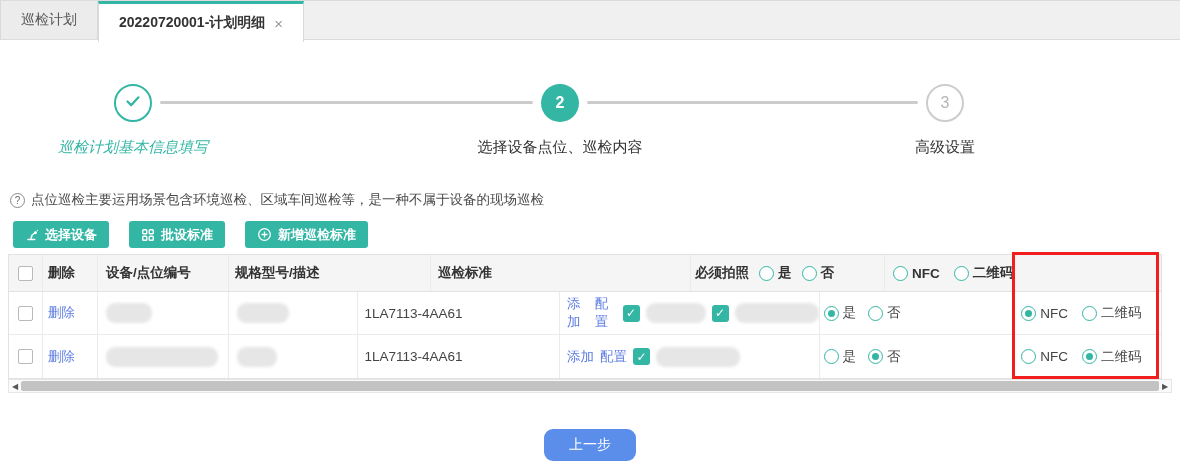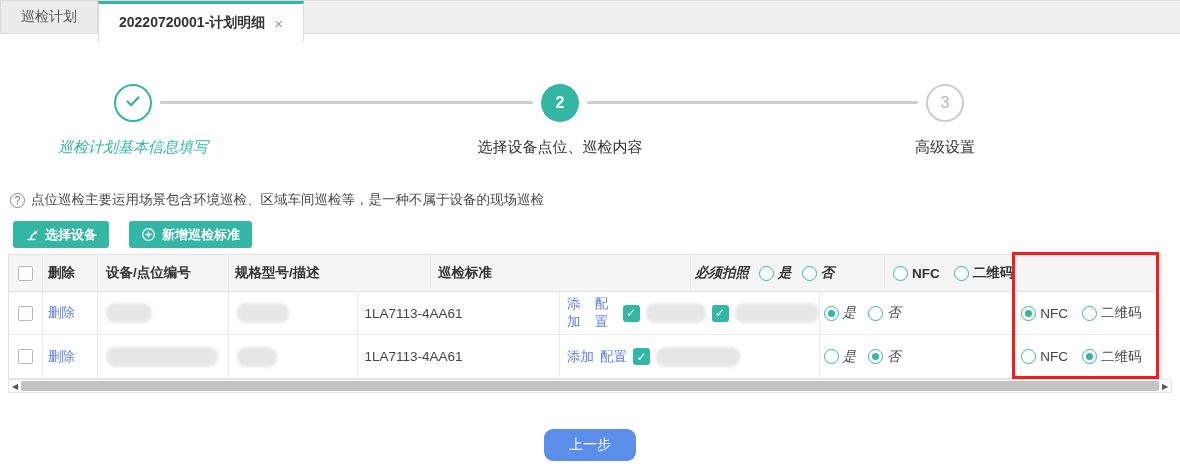--- a/index.html
+++ b/index.html
@@ -5,21 +5,21 @@
   :root{
     --teal:#33b6a4; --blue:#5b8deb; --link:#5d7ce2; --red:#f21d1d;
     --border:#e2e2e2; --cellline:#ebebeb;
   }
   *{box-sizing:border-box; margin:0; padding:0;}
   html,body{background:#fff;}
   body{font-family:"Liberation Sans","DejaVu Sans",sans-serif; color:#333;}
   .page{position:relative; width:1180px; height:469px; background:#fff; overflow:hidden;}
 
   
-  .tabbar{position:absolute; left:0; top:0; width:1180px; height:34px;
+  .tabbar{position:absolute; left:0; top:0; width:1180px; height:40px;
     background:#f0f0f0; border:1px solid #dcdcdc; border-left:none; border-right:none;
     display:flex; align-items:stretch;}
   .tab{display:flex; align-items:center; padding:0 20px; font-size:14px; color:#555; cursor:pointer;}
   .tab.inactive{background:#ececec; border-right:1px solid #d9d9d9; border-left:1px solid #d9d9d9;}
   .tab.active{background:#fff; border-top:3px solid var(--teal);
     border-left:1px solid #d9d9d9; border-right:1px solid #d9d9d9;
     font-weight:bold; color:#333; height:41px; position:relative; z-index:2;}
   .tab-close{margin-left:9px; color:#999; font-weight:normal; font-size:15px; line-height:1;}
 
   
@@ -56,21 +56,21 @@
   .trow{display:flex; height:43px; background:#fff; border-bottom:1px solid var(--cellline); font-size:13.5px; color:#444;}
   .trow:last-child{border-bottom:none;}
   .cell{display:flex; align-items:center; border-right:1px solid var(--cellline); padding-left:6px; overflow:hidden;}
   .cell:last-child{border-right:none;}
   .c-check{width:34px; justify-content:center; padding-left:0;}
   .c-del{width:55px; padding-left:5px;}
   .c-code{width:131px; padding-left:8px;}
   .c-name{width:130px; padding-left:8px;}
   .c-spec{width:202px; padding-left:6px;text-align:center;}
   .c-std{width:260px; padding-left:7px; gap:6px;}
-  .c-photo{width:194px; padding-left:4px; gap:12px;font-style:italic;}
+  .c-photo{width:194px; padding-left:4px; gap:12px;}
   .c-tag{width:148px; padding-left:8px; gap:14px;}
 
   .cb{width:15px; height:15px; border:1px solid #b9b9b9; border-radius:2px; background:#fff; cursor:pointer; flex:none;}
   a.lnk{color:var(--link); text-decoration:none; cursor:pointer;}
   .redact{height:20px; background:#e6e6e6; border-radius:9px; filter:blur(1.6px); flex:none;}
   .cbx{width:17px; height:17px; background:var(--teal); border-radius:3px; color:#fff;
     display:inline-flex; align-items:center; justify-content:center; font-size:12px; font-weight:bold; flex:none; cursor:pointer;}
   .ropt{display:inline-flex; align-items:center; gap:4px; cursor:pointer; white-space:nowrap;}
   .radio{width:15px; height:15px; border:1.5px solid var(--teal); border-radius:50%; background:#fff;
     display:inline-flex; align-items:center; justify-content:center; flex:none;}
@@ -140,20 +140,31 @@
       <span>
         <svg width="14" height="14" viewBox="0 0 16 16" fill="#fff">
             <rect x="2.5" y="12.2" width="9.5" height="1.8" rx="0.9"></rect>
             <path d="M5.8 12.4 L7.2 7.6 L9 8.1 L7.8 12.4 Z"></path>
             <path d="M7.2 7.6 L11.2 4.9 L12.2 6.4 L9 8.1 Z"></path>
             <circle cx="11.9" cy="5.4" r="1.7"></circle>
             <path d="M13 2.6l2-.7-.5 2.1z"></path>
           </svg>
       </span>
       <span>选择设备</span>
+    </button>
+    <button class="tbtn">
+      <span>
+        <svg width="14" height="14" viewBox="0 0 16 16" fill="none" stroke="#fff" stroke-width="1.6">
+            <rect x="2" y="2" width="4.6" height="4.6" rx="1"></rect>
+            <rect x="9.4" y="2" width="4.6" height="4.6" rx="1"></rect>
+            <rect x="2" y="9.4" width="4.6" height="4.6" rx="1"></rect>
+            <rect x="9.4" y="9.4" width="4.6" height="4.6" rx="1"></rect>
+          </svg>
+      </span>
+      <span>批设标准</span>
     </button>
     <button class="tbtn">
       <span>
         <svg width="15" height="15" viewBox="0 0 16 16" fill="none" stroke="#fff" stroke-width="1.4">
             <circle cx="8" cy="8" r="6.2"></circle>
             <path d="M8 4.8v6.4M4.8 8h6.4"></path>
           </svg>
       </span>
       <span>新增巡检标准</span>
     </button>

